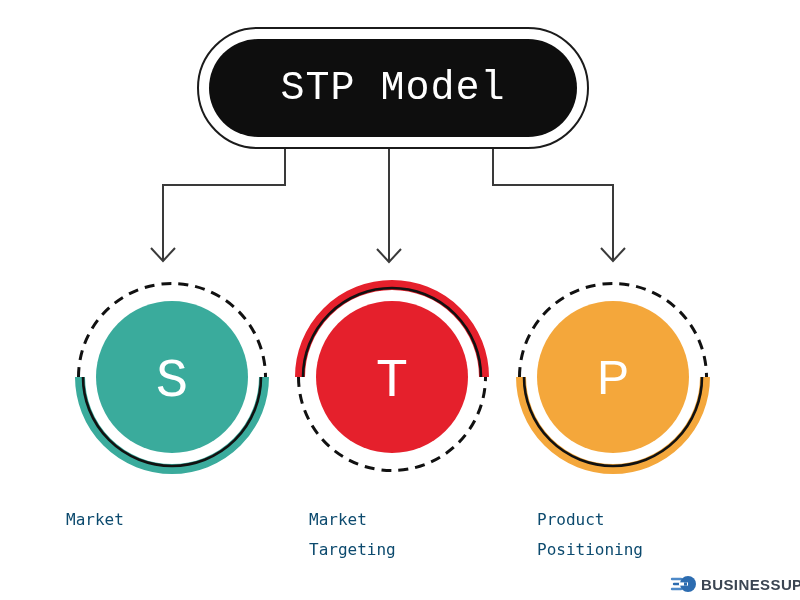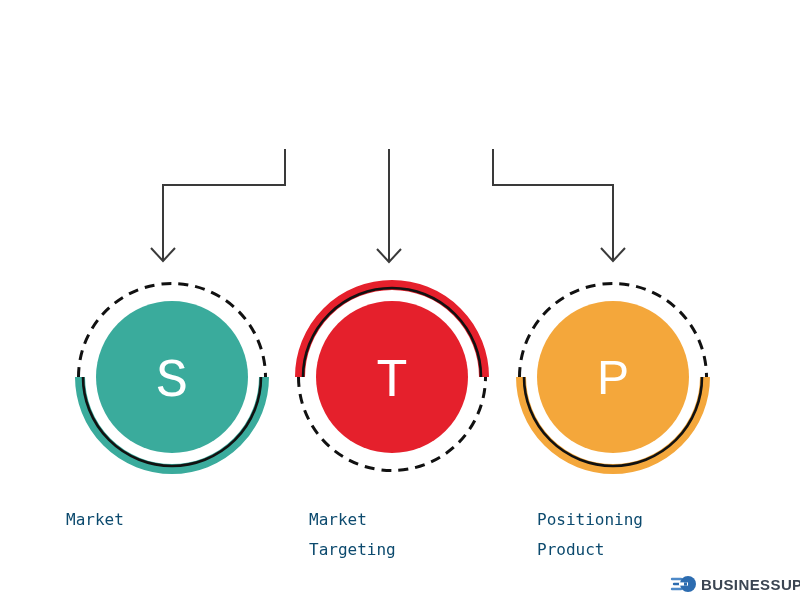--- a/index.html
+++ b/index.html
@@ -40,20 +40,25 @@
   
   .logo{position:absolute;left:670px;top:572px;display:flex;align-items:center;gap:4px;}
   .logo-text{font-family:"Liberation Sans", sans-serif;font-weight:bold;font-size:15px;
              letter-spacing:0.4px;color:#3b4552;}
 </style>
 </head>
 <body>
 
 <div id="stage">
 
+  <div class="pill-outer">
+    <div class="pill-inner">
+      <span class="pill-title">STP Model</span>
+    </div>
+  </div>
 
   <svg class="connectors" viewBox="0 0 800 290">
     <path d="M285,149 L285,185 L163,185 L163,260 M151,248 L163,261 L175,248"></path>
     <path d="M389,149 L389,261 M377,249 L389,262 L401,249"></path>
     <path d="M493,149 L493,185 L613,185 L613,260 M601,248 L613,261 L625,248"></path>
   </svg>
 
   <svg class="badge s" viewBox="0 0 200 200">
     <path class="dash-arc" d="M 6.5,100 A 93.5,93.5 0 0 1 193.5,100"></path>
     <path class="band" d="M 8,100 A 92,92 0 0 0 192,100" stroke="#3aab9c"></path>
@@ -79,22 +84,22 @@
   </svg>
 
   <div class="node-label seg">
     <div>Market</div>
   </div>
   <div class="node-label targ">
     <div>Market</div>
     <div>Targeting</div>
   </div>
   <div class="node-label pos">
+    <div>Product</div>
     <div>Positioning</div>
-    <div>Product</div>
   </div>
 
   <div class="logo">
     <svg width="27" height="24" viewBox="0 0 27 24">
       <line x1="2" y1="7" x2="11" y2="7" stroke="#4d89c8" stroke-width="2.4" stroke-linecap="round"></line>
       <line x1="4" y1="12" x2="10" y2="12" stroke="#2c6cb0" stroke-width="2.4" stroke-linecap="round"></line>
       <line x1="2" y1="17" x2="11" y2="17" stroke="#4d89c8" stroke-width="2.4" stroke-linecap="round"></line>
       <circle cx="18" cy="12" r="8" fill="#2c6cb0"></circle>
       <rect x="9" y="10.4" width="9" height="3.2" fill="#ffffff"></rect>
       <rect x="14" y="10.4" width="3" height="3.2" fill="#2c6cb0"></rect>

